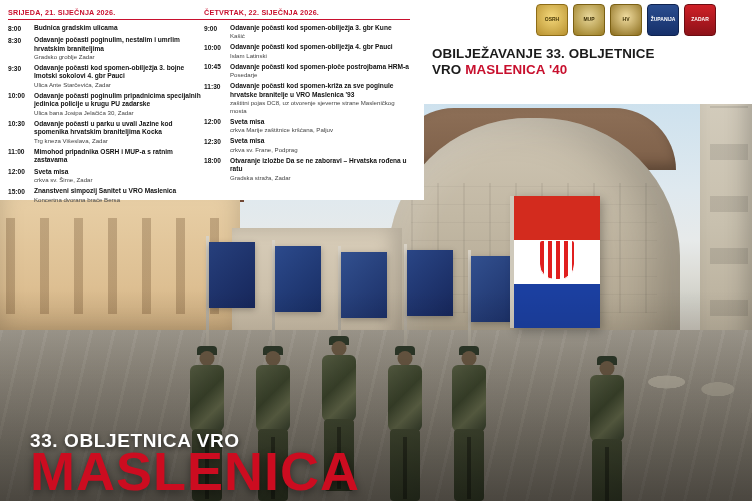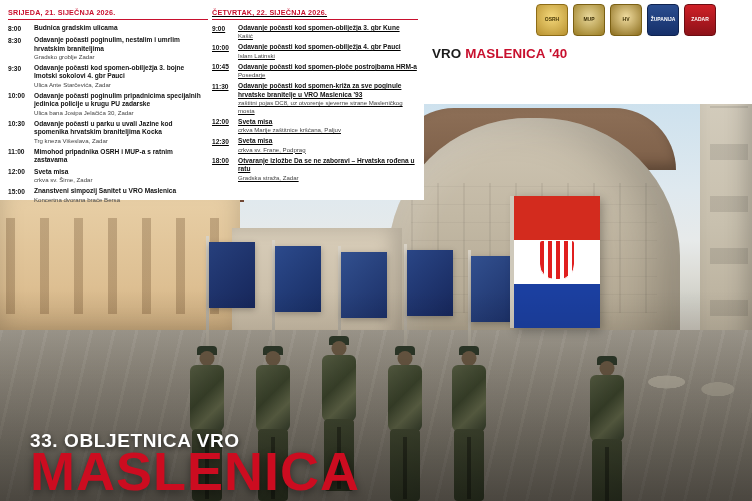--- a/index.html
+++ b/index.html
@@ -119,21 +119,21 @@
   }
   .cro-flag:after{content:"";position:absolute;left:-4px;top:0;width:4px;height:132px;background:#cfc9bb;}
 
   
   .panel{
     position:absolute;left:0;top:0;width:424px;height:200px;
     background:#ffffff;
   }
   .panel .col{position:absolute;top:8px;}
   .col-left{left:8px;width:200px;}
-  .col-right{left:212px;width:206px;text-decoration:underline;}
+  .col-right{left:204px;width:206px;}
   .daytitle{
     font-size:7.2px;font-weight:bold;color:#c8102e;letter-spacing:.2px;
     border-bottom:1px solid #c8102e;padding-bottom:2px;margin-bottom:4px;
   }
   .row{display:flex;margin-bottom:3.4px;}
   .time{width:26px;flex:0 0 26px;font-size:6.6px;font-weight:bold;color:#111;line-height:1.25;padding-top:.5px;}
   .desc{flex:1;}
   .d-main{font-size:6.6px;font-weight:bold;color:#111;line-height:1.28;}
   .d-sub{font-size:6.1px;color:#444;line-height:1.25;font-style:normal;}
 
@@ -366,20 +366,21 @@
 
   <div class="crests">
     <div class="crest c1">OSRH</div>
     <div class="crest c2">MUP</div>
     <div class="crest c3">HV</div>
     <div class="crest c4">ŽUPANIJA</div>
     <div class="crest c5">ZADAR</div>
   </div>
 
   <div class="ttl">
+    <div>OBILJEŽAVANJE 33. OBLJETNICE</div>
     <div>
       <span>VRO </span><span class="red">MASLENICA '40</span>
     </div>
   </div>
 
   <div class="bottomtext">
     <div class="anniv">33. OBLJETNICA VRO</div>
     <div class="maslenica">MASLENICA</div>
   </div>
 

